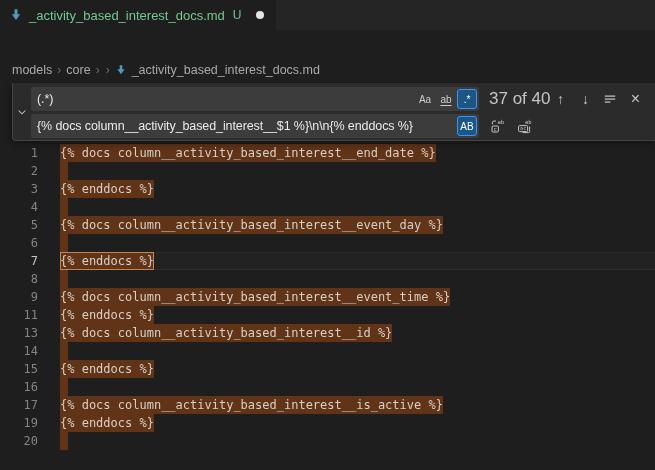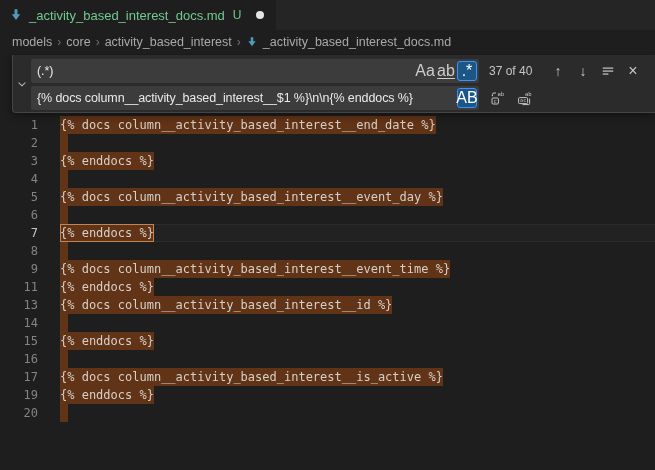--- a/index.html
+++ b/index.html
@@ -8,21 +8,21 @@
     font-family:"Liberation Sans",sans-serif;-webkit-font-smoothing:antialiased;
     display:flex;flex-direction:column;
   }
   
   .tabbar{height:30px;background:#252526;display:flex;align-items:stretch;flex:none;}
   .tab{background:#1e1e1e;display:flex;align-items:center;gap:6px;padding:0 12px 0 9px;max-width:260px;cursor:pointer;}
   .tab-title{color:#73c991;font-size:13px;white-space:nowrap;}
   .git-badge{color:#73c991;font-size:12px;margin-left:2px;}
   .mod-dot{width:8px;height:8px;border-radius:50%;background:#e4e4e4;margin-left:8px;flex:none;}
   
-  .breadcrumbs{height:24px;background:#1e1e1e;display:flex;align-items:center;padding-left:12px;gap:4px;flex:none;}
+  .breadcrumbs{height:24px;background:#1e1e1e;display:flex;align-items:center;padding-left:12px;gap:4px;flex:none;margin-top:28px;}
   .crumb{color:#a9a9a9;font-size:12.5px;cursor:pointer;white-space:nowrap;}
   .crumb-sep{color:#6f6f6f;font-size:12px;padding:0 1px;}
   .crumb-file{display:flex;align-items:center;gap:5px;}
   
   .editor{position:relative;flex:1;background:#1e1e1e;overflow:hidden;}
   .code{position:absolute;top:62px;left:0;right:0;font-family:"DejaVu Sans Mono","Liberation Mono",monospace;font-size:12px;}
   .code-line{display:flex;height:18px;line-height:18px;}
   .gutter{width:60px;flex:none;box-sizing:border-box;padding-right:22px;text-align:right;color:#848484;font-size:12px;}
   .line-content{flex:1;color:#d4d4d4;white-space:pre;}
   .match-hl{display:inline-block;height:18px;background:#613317;color:#d6d0c8;}
@@ -43,25 +43,25 @@
   .finput{
     width:448px;flex:none;height:24px;box-sizing:border-box;background:#3c3c3c;border-radius:2px;
     display:flex;align-items:center;padding:0 2px 0 0;
   }
   .finput input{
     flex:1;min-width:0;background:transparent;border:none;outline:none;color:#eaeaea;
     font-family:"Liberation Sans",sans-serif;font-size:12.5px;padding:0 6px;letter-spacing:-.1px;
   }
   .opt{
     width:20px;height:20px;flex:none;display:flex;align-items:center;justify-content:center;
-    border-radius:3px;color:#cccccc;font-size:16px;cursor:pointer;margin-left:1px;border:1px solid transparent;box-sizing:border-box;
+    border-radius:3px;color:#cccccc;font-size:10px;cursor:pointer;margin-left:1px;border:1px solid transparent;box-sizing:border-box;
   }
   .opt.active{background:#1b5685;border-color:#3794ff;color:#ffffff;}
   .ww u{text-decoration:underline;text-underline-offset:2px;}
-  .count{color:#c5c5c5;font-size:12px;margin-left:10px;white-space:nowrap;}
+  .count{color:#c5c5c5;font-size:17px;margin-left:10px;white-space:nowrap;}
   .nav{margin-left:auto;display:flex;align-items:center;gap:5px;padding-right:6px;}
   .icon-btn{
     width:20px;height:20px;display:flex;align-items:center;justify-content:center;border-radius:3px;
     color:#c5c5c5;font-size:14px;cursor:pointer;flex:none;
   }
   .rep-icons{display:flex;align-items:center;gap:7px;margin-left:9px;}
   svg{display:block;}
 </style>
 </head>
 <body>
@@ -77,21 +77,20 @@
     <span class="git-badge">U</span>
     <span class="mod-dot"></span>
   </div>
 </div>
 
 <div class="breadcrumbs">
   <span class="crumb">models</span>
   <span class="crumb-sep">›</span>
   <span class="crumb">core</span>
   <span class="crumb-sep">›</span>
-  <span class="crumb">activity_based_interest</span>
   <span class="crumb-sep">›</span>
   <span class="crumb crumb-file">
     <span>
       <svg width="12" height="12" viewBox="0 0 16 16">
           <path d="M6.3 1.5h3.4v5.6h3.1L8 13.6 3.2 7.1h3.1z" fill="#519aba"></path>
         </svg>
     </span>
     <span>_activity_based_interest_docs.md</span>
   </span>
 </div>

